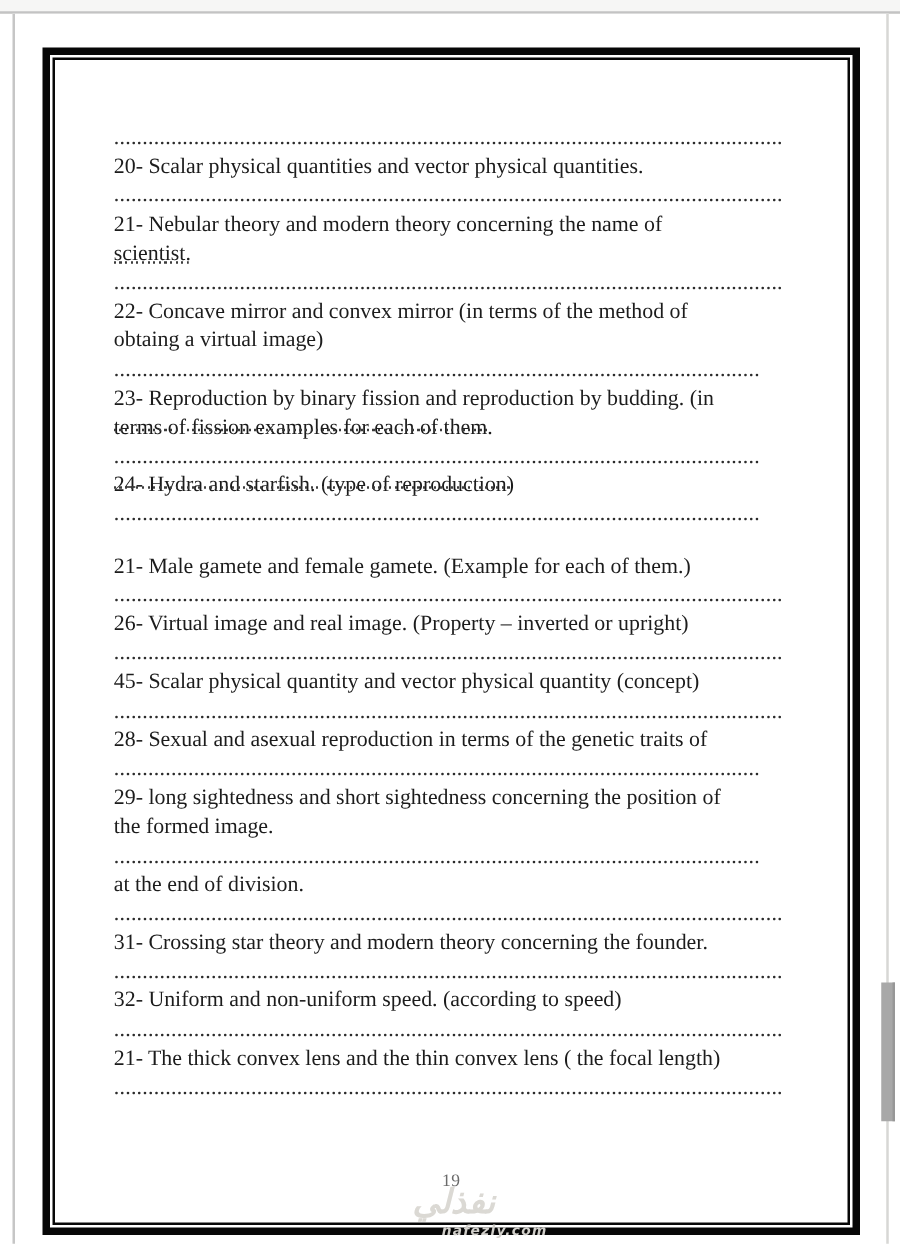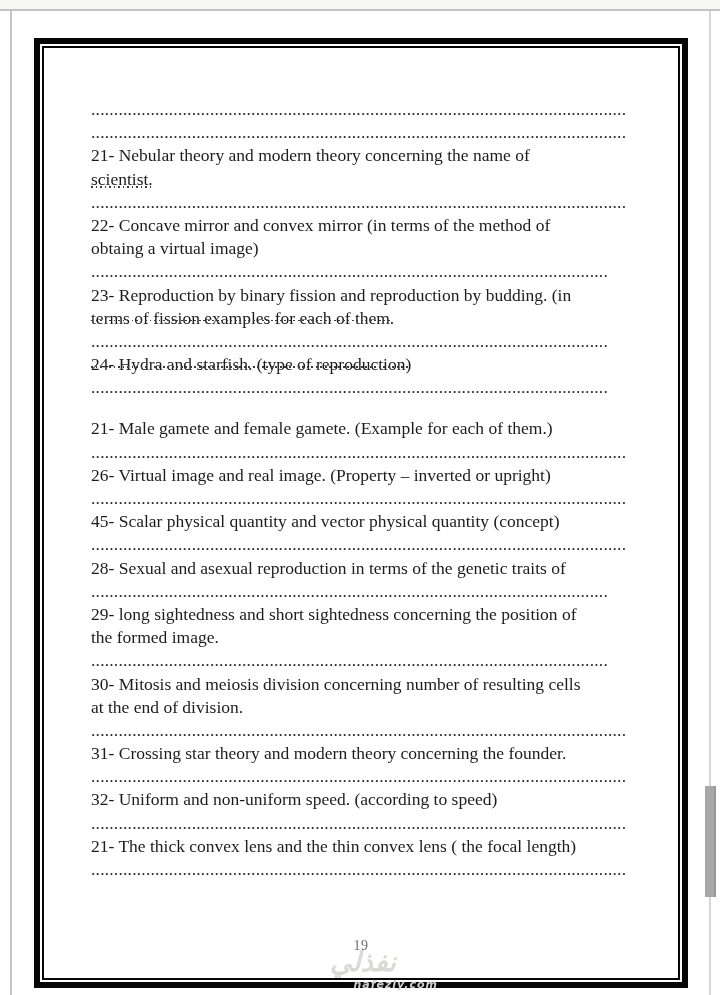--- a/index.html
+++ b/index.html
@@ -121,20 +121,21 @@
 </head>
 <body>
 
 <div class="top-strip"></div>
 
 <div class="page">
   <div class="frame">
     <div class="frame-inner">
       <div class="doc-lines" id="doc-lines">
           <div class="row dots">................................................................................................................................................................</div>
+          <div class="row text"><span class="line-inner">20- Scalar physical quantities and vector physical quantities.</span></div>
           <div class="row dots">................................................................................................................................................................</div>
           <div class="row text"><span class="line-inner">21- Nebular theory and modern theory concerning the name of</span></div>
           <div class="row text style-dotted-under"><span class="line-inner">scientist.</span></div>
           <div class="row dots">................................................................................................................................................................</div>
           <div class="row text"><span class="line-inner">22- Concave mirror and convex mirror (in terms of the method of</span></div>
           <div class="row text"><span class="line-inner">obtaing a virtual image)</span></div>
           <div class="row dots short">................................................................................................................................................................</div>
           <div class="row text"><span class="line-inner">23- Reproduction by binary fission and reproduction by budding. (in</span></div>
           <div class="row text style-dotted-through"><span class="line-inner">terms of fission examples for each of them.</span></div>
           <div class="row dots short">................................................................................................................................................................</div>
@@ -145,21 +146,20 @@
           <div class="row dots">................................................................................................................................................................</div>
           <div class="row text"><span class="line-inner">26- Virtual image and real image. (Property – inverted or upright)</span></div>
           <div class="row dots">................................................................................................................................................................</div>
           <div class="row text"><span class="line-inner">45- Scalar physical quantity and vector physical quantity (concept)</span></div>
           <div class="row dots">................................................................................................................................................................</div>
           <div class="row text"><span class="line-inner">28- Sexual and asexual reproduction in terms of the genetic traits of</span></div>
           <div class="row dots short">................................................................................................................................................................</div>
           <div class="row text"><span class="line-inner">29- long sightedness and short sightedness concerning the position of</span></div>
           <div class="row text"><span class="line-inner">the formed image.</span></div>
           <div class="row dots short">................................................................................................................................................................</div>
-          <div class="row text"><span class="line-inner">30- Mitosis and meiosis division concerning number of resulting cells</span></div>
           <div class="row text"><span class="line-inner">at the end of division.</span></div>
           <div class="row dots">................................................................................................................................................................</div>
           <div class="row text"><span class="line-inner">31- Crossing star theory and modern theory concerning the founder.</span></div>
           <div class="row dots">................................................................................................................................................................</div>
           <div class="row text"><span class="line-inner">32- Uniform and non-uniform speed. (according to speed)</span></div>
           <div class="row dots">................................................................................................................................................................</div>
           <div class="row text"><span class="line-inner">21- The thick convex lens and the thin convex lens ( the focal length)</span></div>
           <div class="row dots">................................................................................................................................................................</div>
         </div>
       <div class="page-number">19</div>

